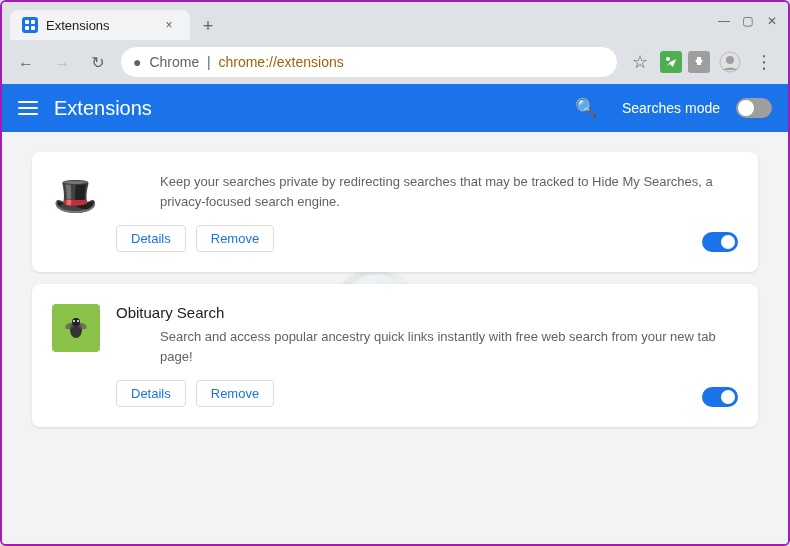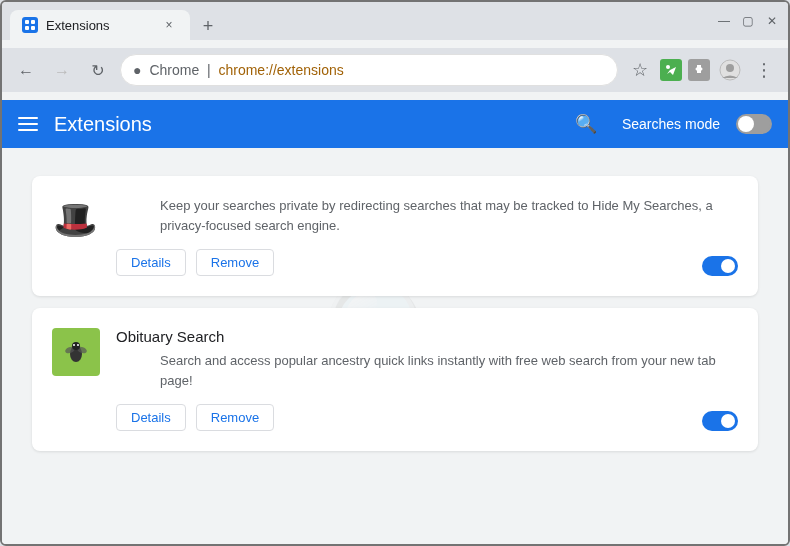--- a/index.html
+++ b/index.html
@@ -8,27 +8,26 @@
       background: #dee1e6;
       width: 790px;
       height: 546px;
       overflow: hidden;
     }
 
     
     .browser-window {
       width: 790px;
       height: 546px;
-      border: 2px solid #737373;
+      border: 2px solid #a21caf;
       border-radius: 6px;
       overflow: hidden;
       display: flex;
       flex-direction: column;
       background: #f1f3f4;
-      gap: 8px;
     }
 
     
     .title-bar {
       display: flex;
       align-items: center;
       background: #dee1e6;
       height: 38px;
       padding: 0 8px;
       gap: 6px;

